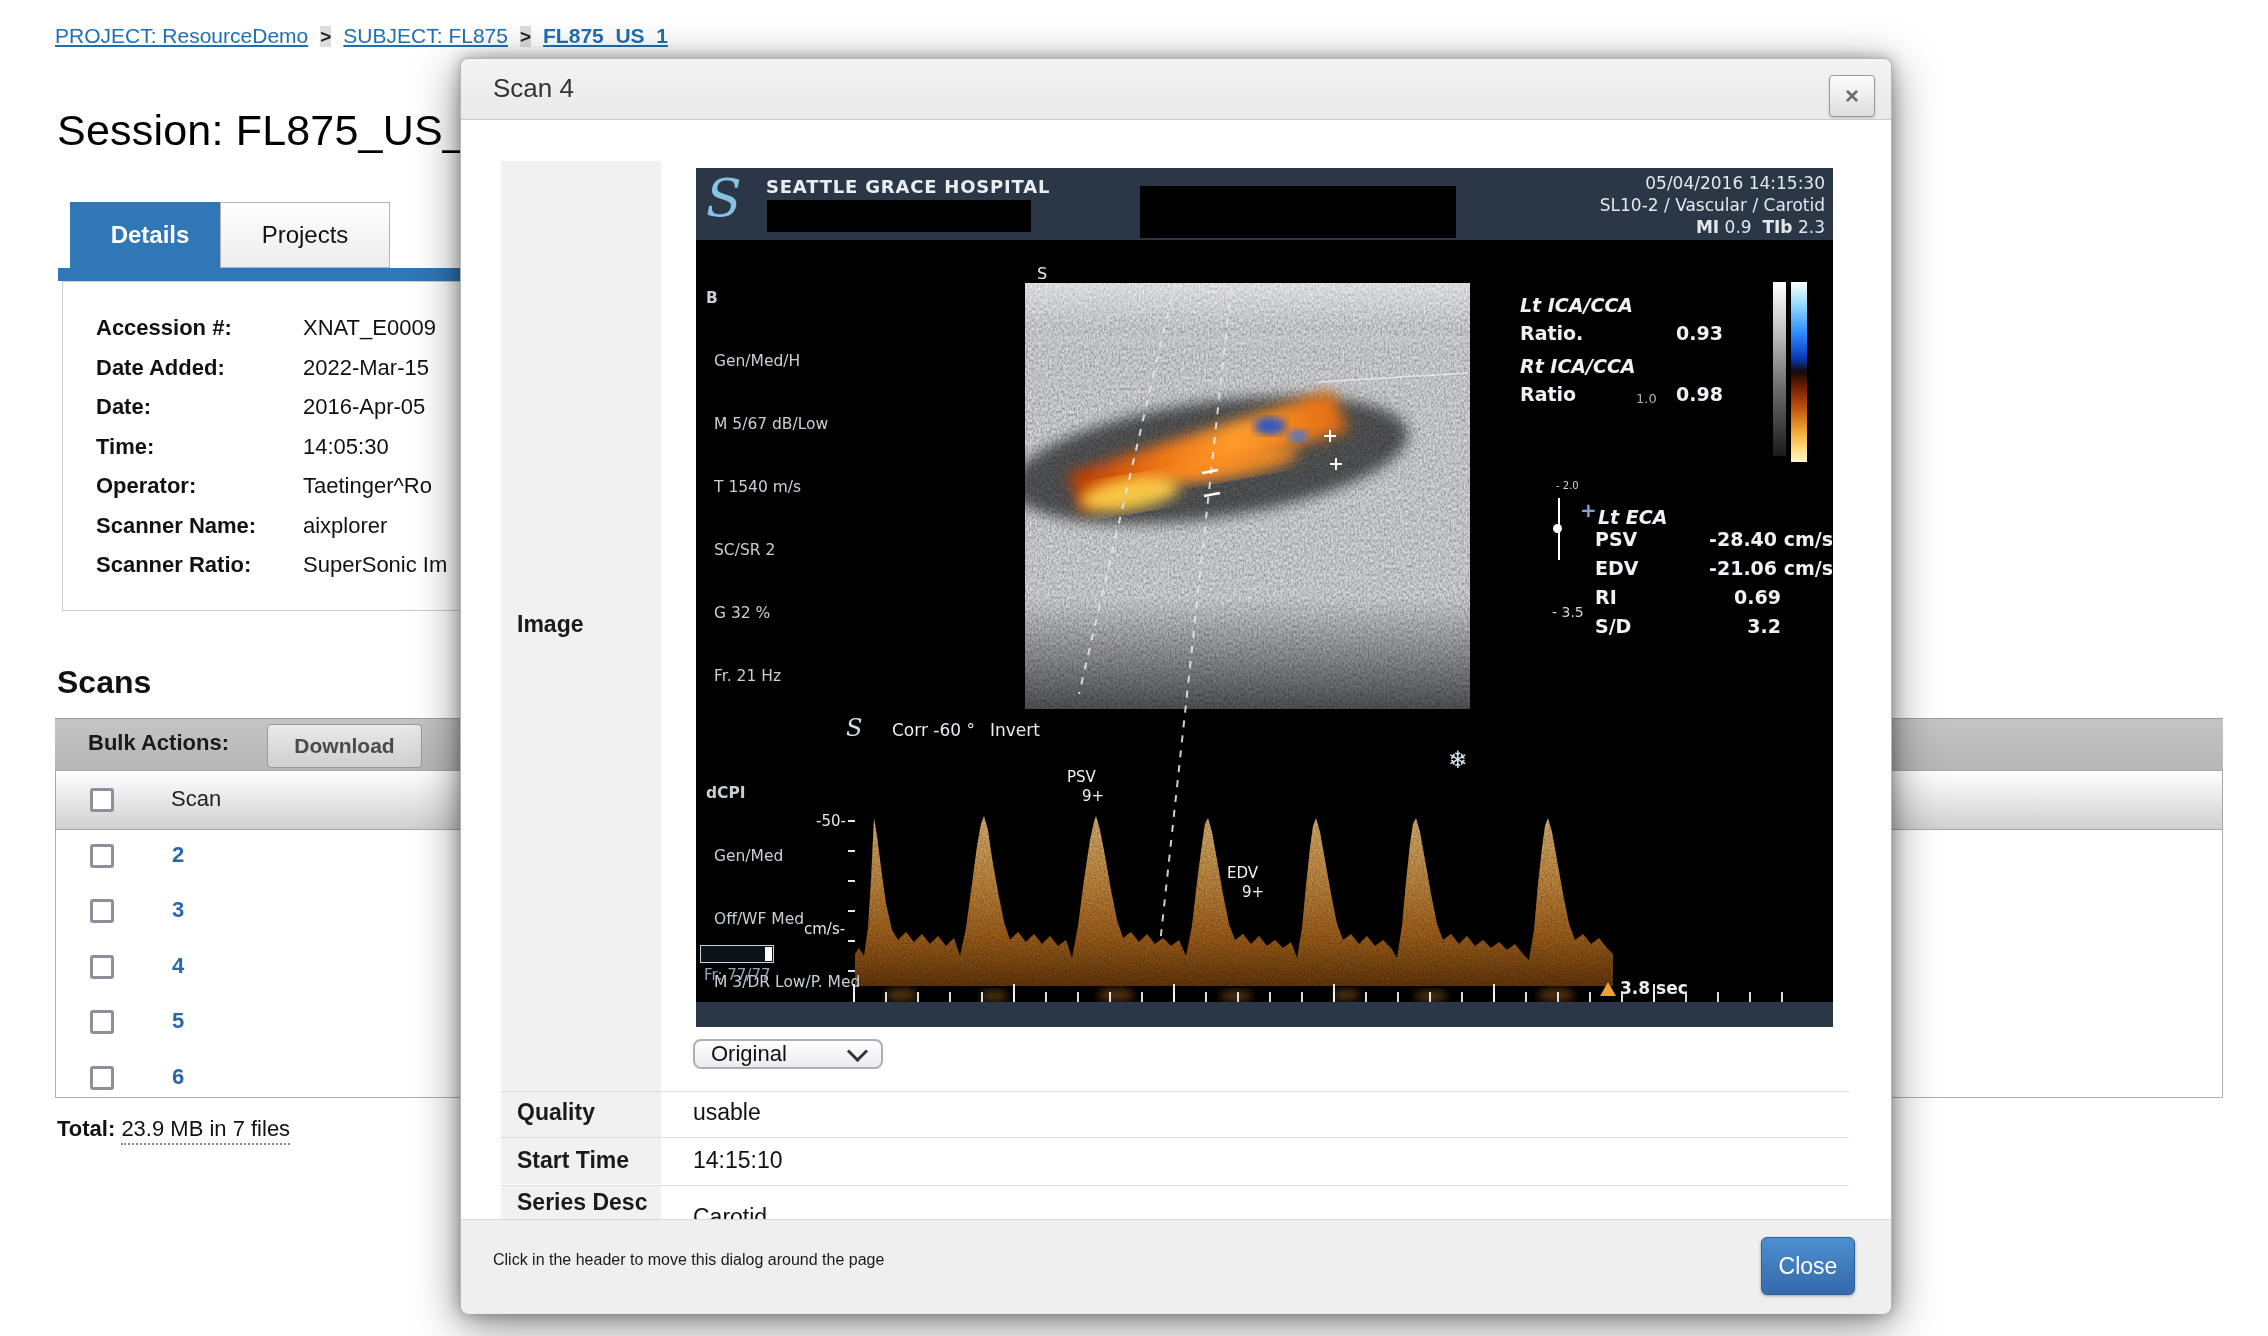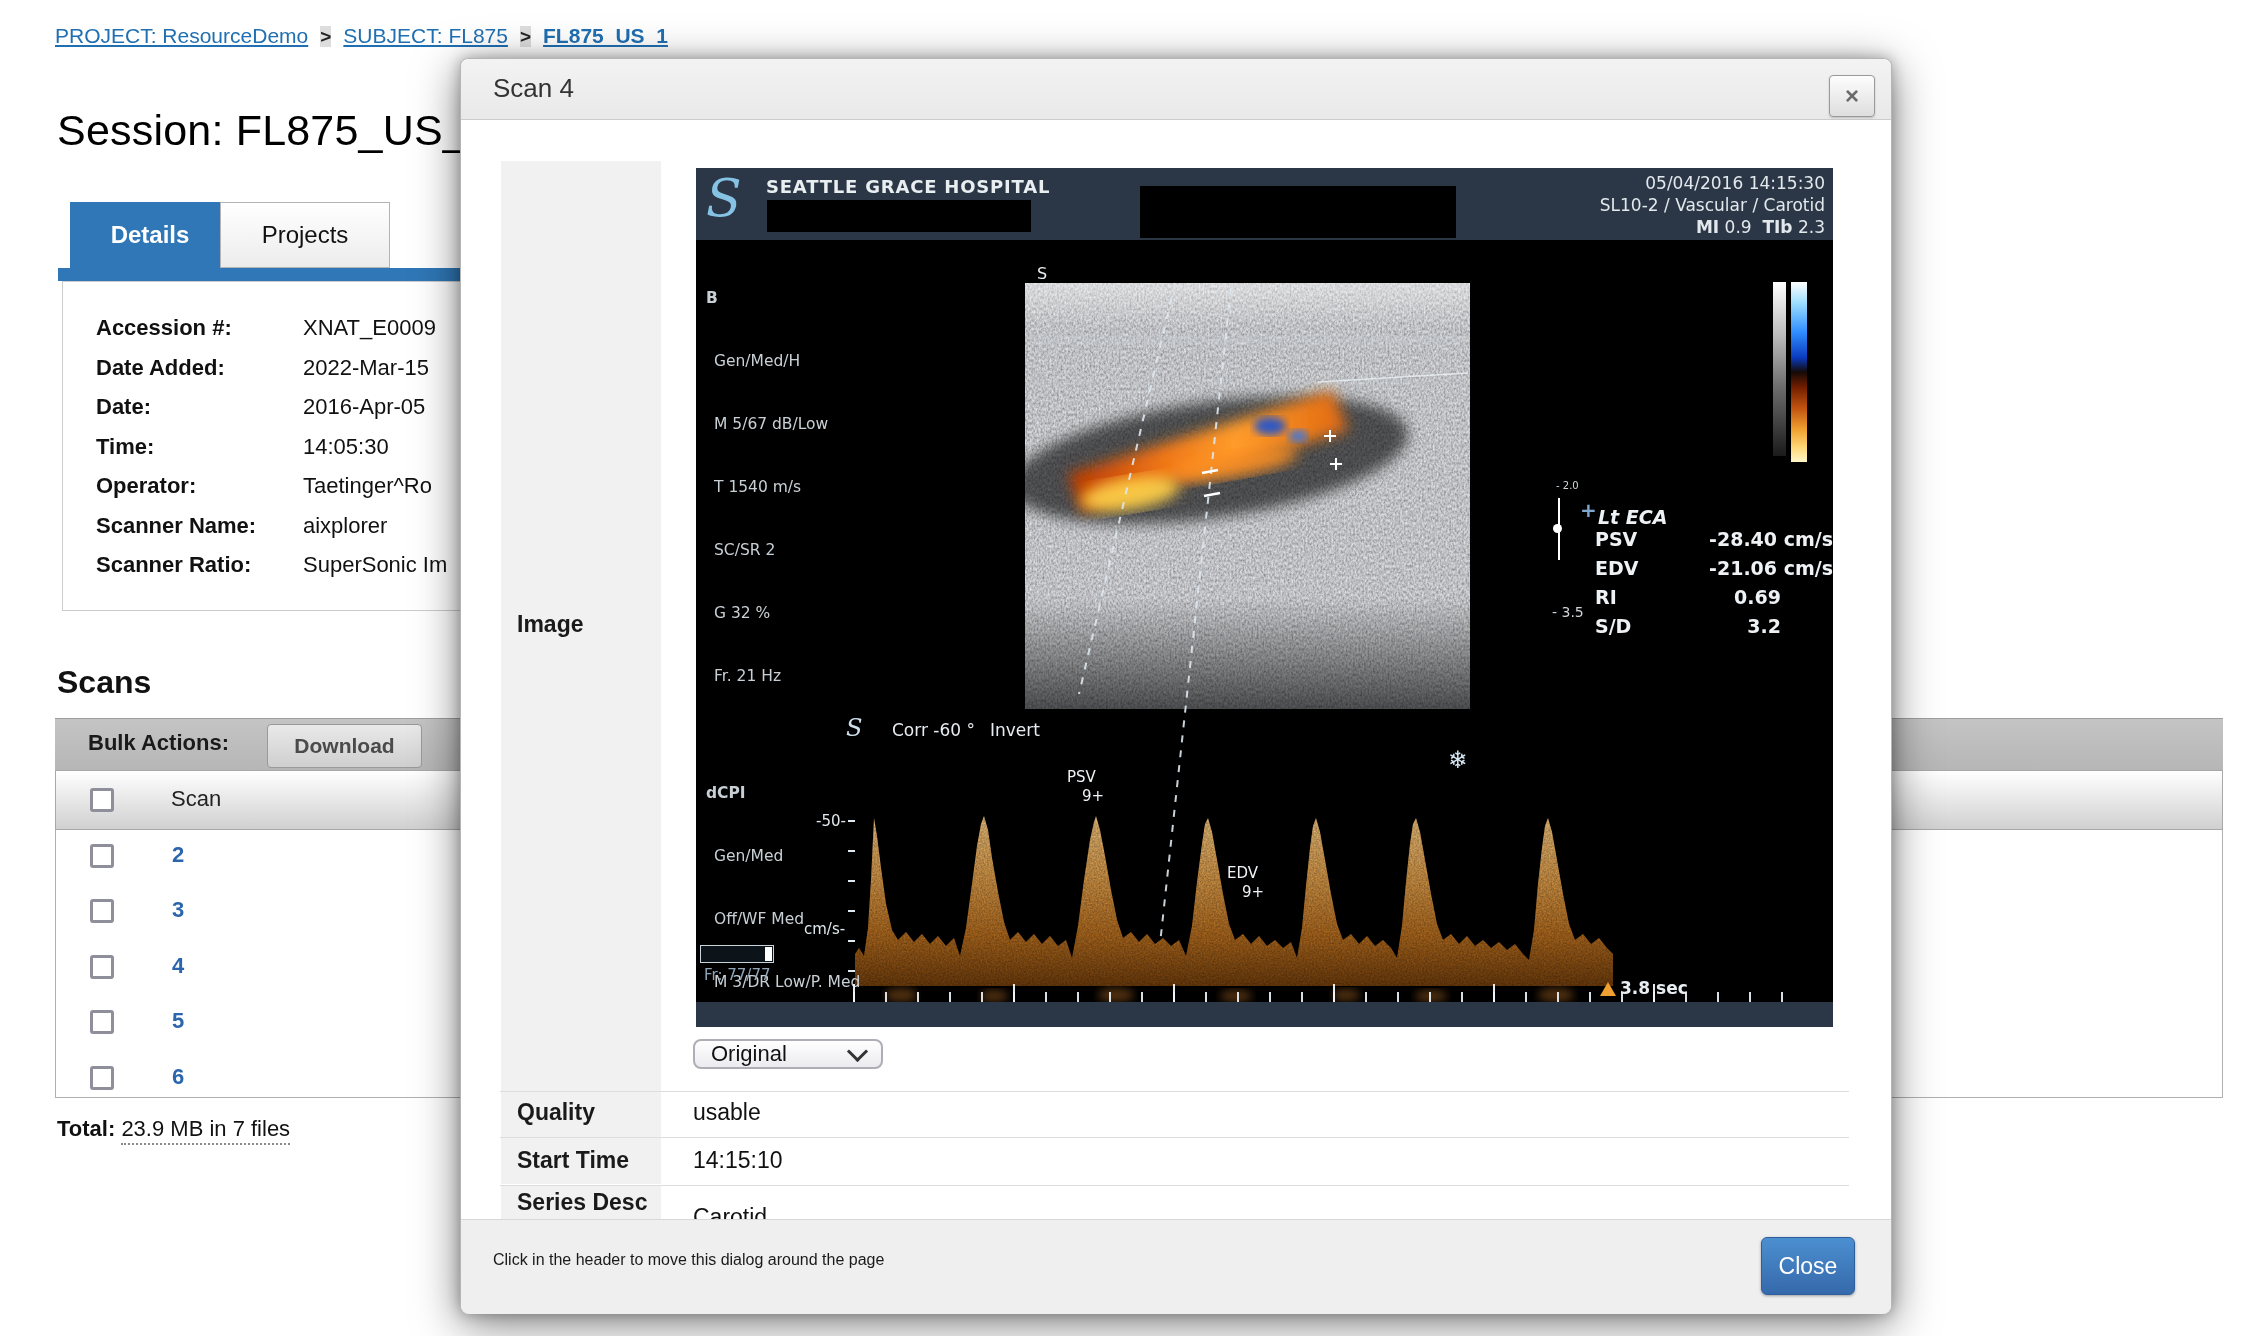--- a/index.html
+++ b/index.html
@@ -368,20 +368,34 @@
       
       
       
       
       
       
     </div>
 
     <div class="abs orient">S</div>
 
+    <div class="abs meas">
+      <div class="t">Lt ICA/CCA</div>
+      <div class="r">
+          <span class="lab">Ratio.</span>
+          <span class="sub"></span>
+          <span class="val">0.93</span>
+        </div>
+      <div class="t">Rt ICA/CCA</div>
+      <div class="r">
+          <span class="lab">Ratio</span>
+          <span class="sub">1.0</span>
+          <span class="val">0.98</span>
+        </div>
+    </div>
 
     <div class="abs bar-gray"></div>
     <div class="abs bar-color"></div>
 
     <div class="abs d-top">- 2.0</div>
     <div class="abs d-line"></div>
     <div class="abs d-dot"></div>
     <div class="abs eca-plus">+</div>
     <div class="abs eca-t">Lt ECA</div>
     <div class="abs eca">

